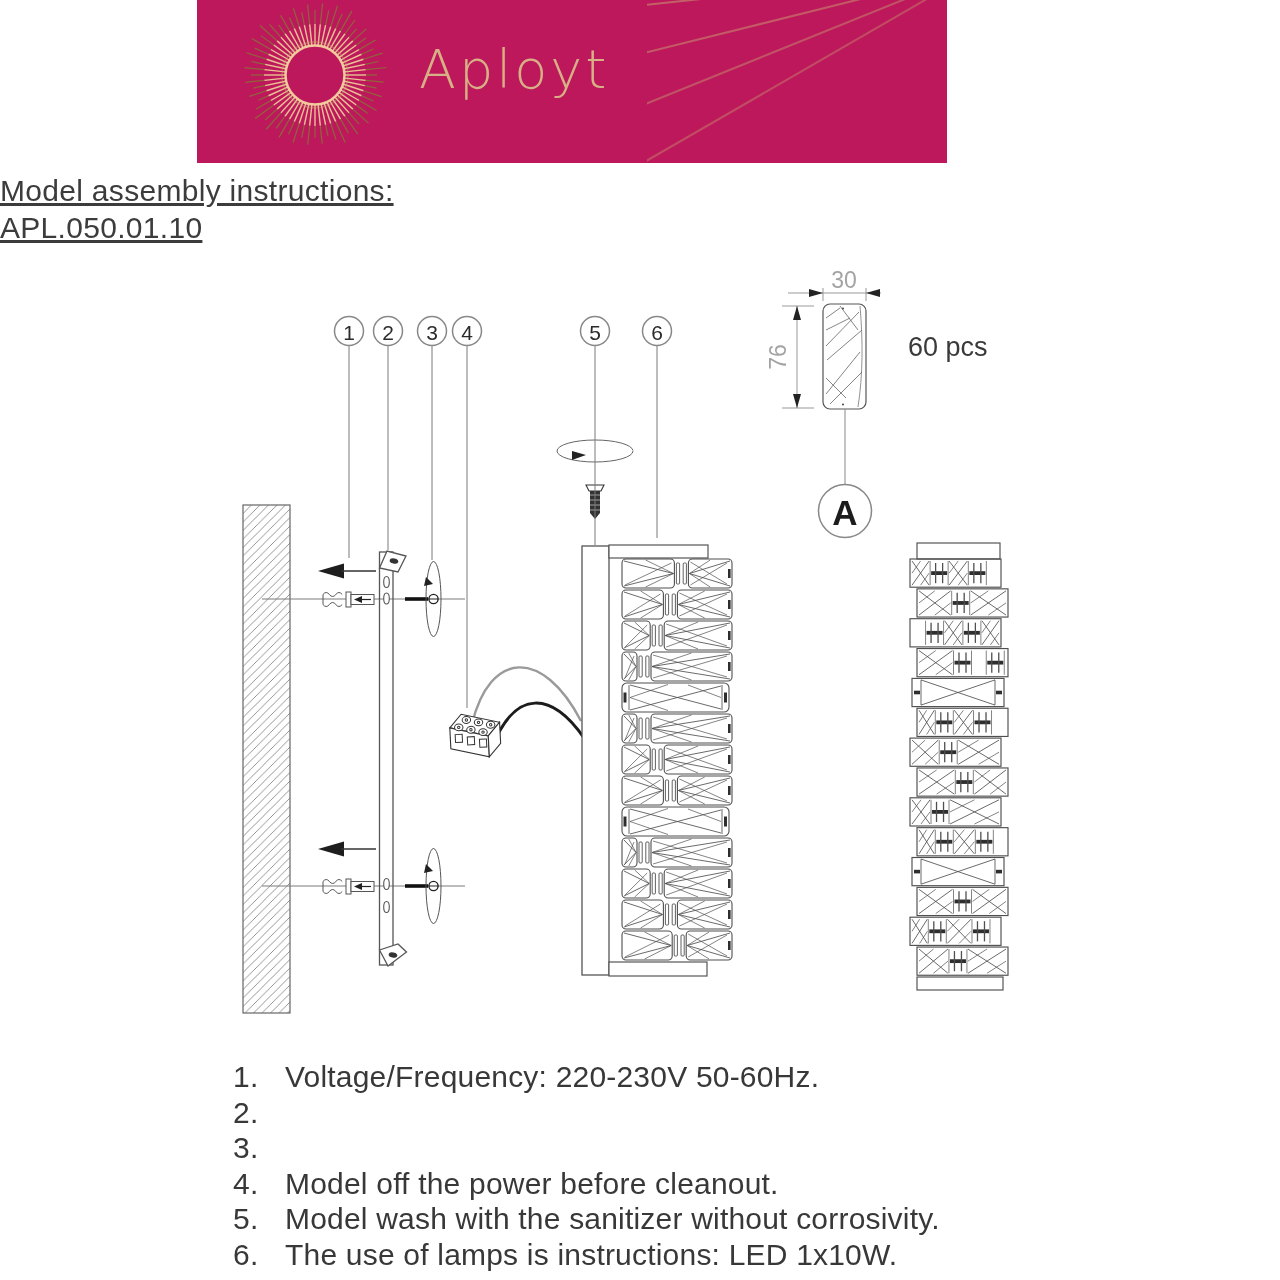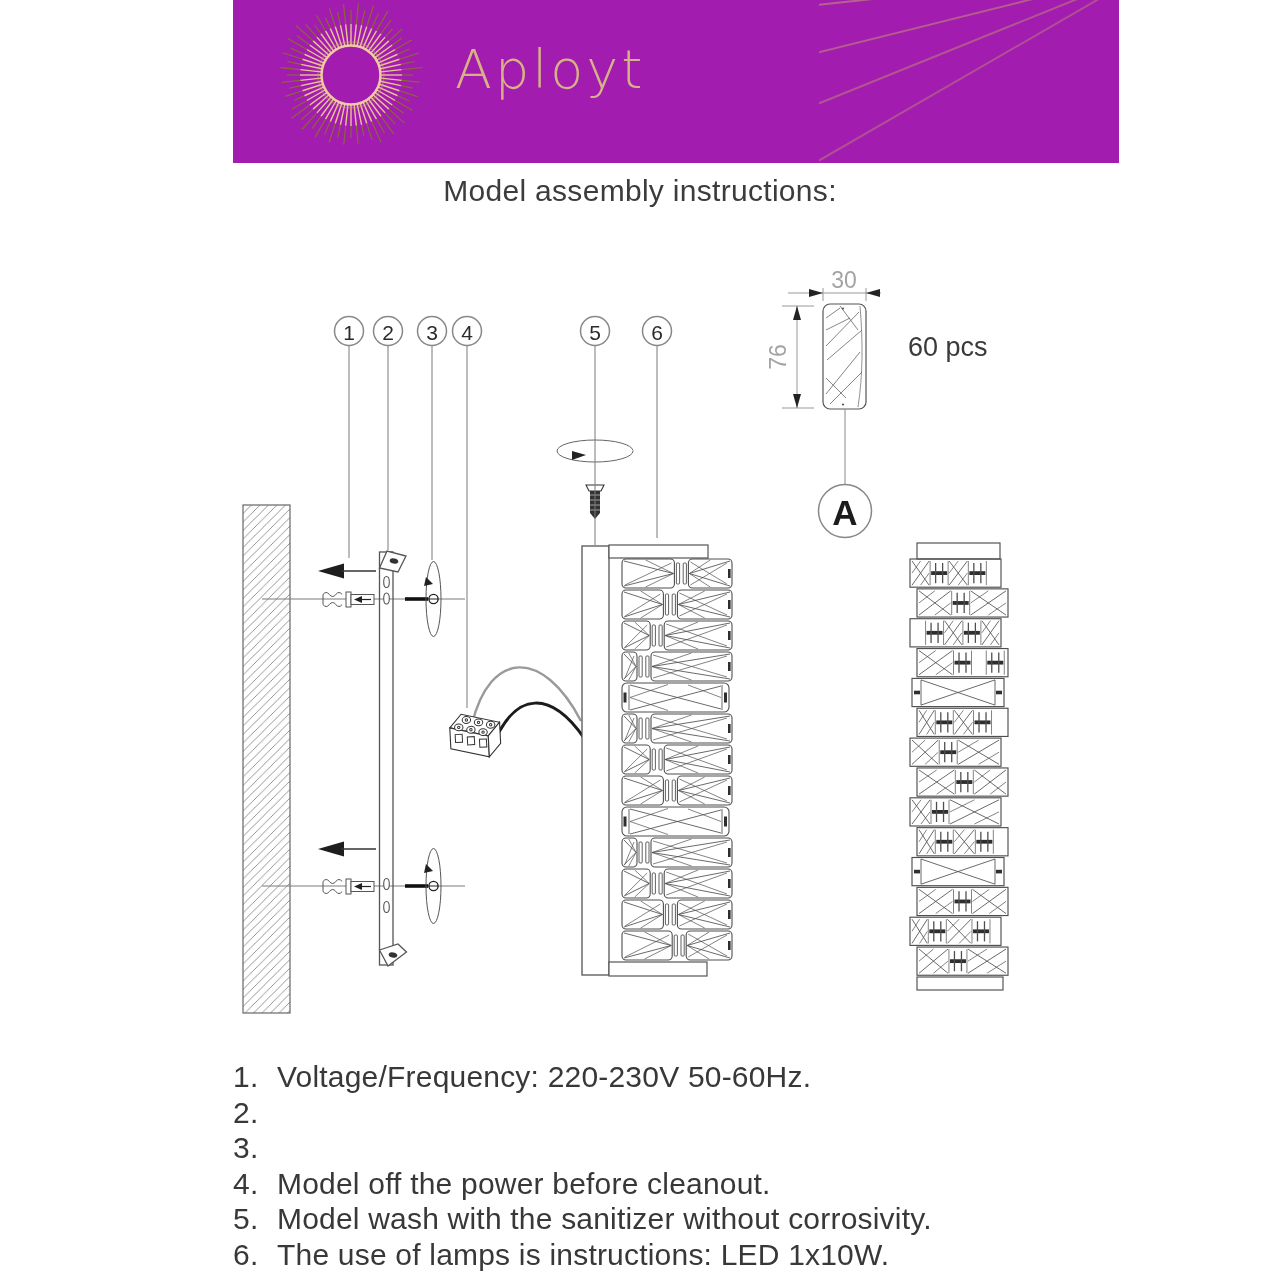--- a/index.html
+++ b/index.html
@@ -1,33 +1,33 @@
 <!DOCTYPE html>
 <html><head>
 <meta charset="utf-8">
 <style>
   html,body{margin:0;padding:0;}
   body{width:1280px;height:1280px;position:relative;background:#ffffff;overflow:hidden;
        font-family:"Liberation Sans",sans-serif;}
   
-  .banner{position:absolute;left:197px;top:0;width:886px;height:163px;background:#a21caf;overflow:hidden;margin-left:36px;}
+  .banner{position:absolute;left:197px;top:0;width:750px;height:163px;background:#be185d;overflow:hidden;}
   .logo-svg{position:absolute;left:33px;top:-10px;}
   .brand{position:absolute;left:222px;top:38px;font-family:"DejaVu Sans","Liberation Sans",sans-serif;
          font-weight:300;font-size:54px;letter-spacing:3px;color:#d8b086;}
   .rays-svg{position:absolute;right:0;top:0;}
   
-  .title-block{position:absolute;left:0;right:0;top:172px;text-align:center;color:#3c3c3c;}
+  .title-block{position:absolute;left:0;right:0;top:172px;color:#3c3c3c;text-decoration:underline;}
   .title-line{font-size:30px;line-height:37px;letter-spacing:.3px;}
   
   .diagram-svg{position:absolute;left:0;top:0;}
   
   .instructions{position:absolute;left:233px;top:1059px;color:#383838;}
   .instr-row{display:flex;font-size:30px;line-height:35.5px;letter-spacing:.2px;}
   .instr-row .num{width:44px;flex:0 0 44px;}
-  .instr-row .txt{white-space:nowrap;}
+  .instr-row .txt{margin-left:8px;white-space:nowrap;}
 </style>
 </head>
 <body>
 
 <div class="banner">
   <svg class="logo-svg" id="logo-svg" width="170" height="170" viewBox="0 0 170 170">
       <line x1="115" y1="85" x2="136" y2="85" stroke="#e9c393" stroke-width="1.4"></line>
       <line x1="136" y1="85" x2="147" y2="85" stroke="#8d653a" stroke-width="1.2"></line>
       <line x1="114.8356568610482" y1="88.13585389802961" x2="135.72061666378193" y2="90.33095162665033" stroke="#e9c393" stroke-width="1.4"></line>
       <line x1="135.72061666378193" y1="90.33095162665033" x2="153.62201078041085" y2="92.21246396546809" stroke="#8d653a" stroke-width="1.2"></line>
@@ -163,20 +163,21 @@
       <line x1="330" y1="-30" x2="-101.09953772862178" y2="-320.78030980478826" stroke="#c69d6d" stroke-width="2.8" opacity="0.80"></line>
       <line x1="330" y1="-30" x2="-56.435309248245005" y2="-377.94791530660626" stroke="#c69d6d" stroke-width="2.8" opacity="0.85"></line>
       <line x1="330" y1="-30" x2="-4.2495570370005" y2="-428.3431104218685" stroke="#c69d6d" stroke-width="2.8" opacity="0.90"></line>
       <line x1="330" y1="-30" x2="54.441982598733375" y2="-470.9850100013415" stroke="#c69d6d" stroke-width="2.8" opacity="0.95"></line>
       <line x1="330" y1="-30" x2="118.49694560058396" y2="-505.0436379741525" stroke="#c69d6d" stroke-width="2.8" opacity="1.00"></line>
     </svg>
 </div>
 
 <div class="title-block">
   <div class="title-line">Model assembly instructions:</div>
+  <div class="title-line">APL.050.01.10</div>
 </div>
 
 <svg class="diagram-svg" width="1280" height="1280" viewBox="0 0 1280 1280">
   <defs>
     <pattern id="hatch" width="8.5" height="8.5" patternUnits="userSpaceOnUse">
       <path d="M0,8.5 L8.5,0" stroke="#8a8a8a" stroke-width="0.9"></path>
     </pattern>
   </defs>
 
   <g>

